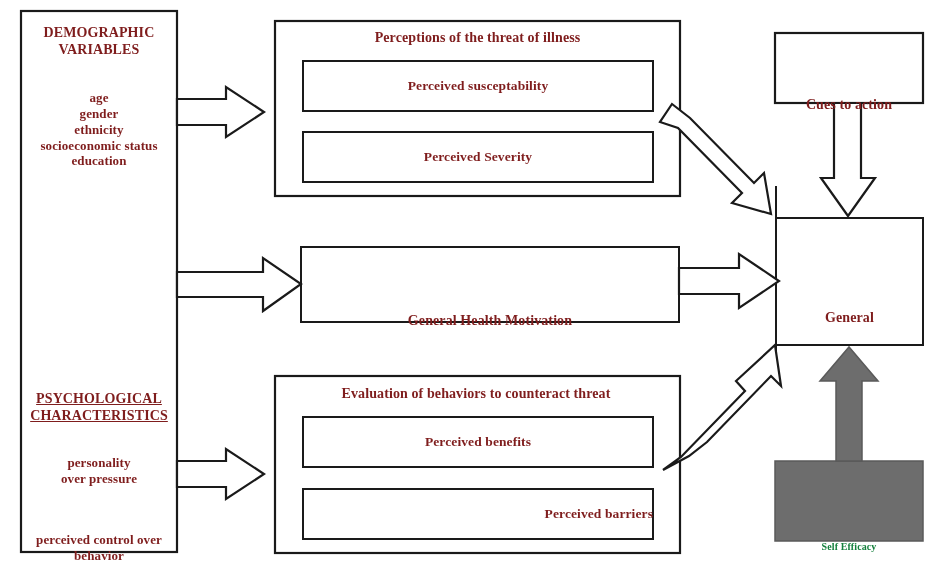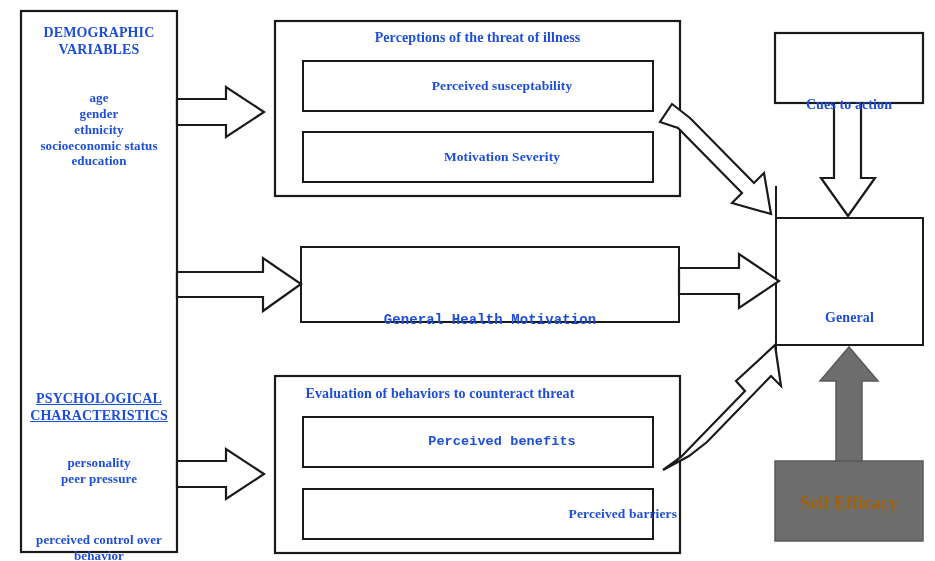--- a/index.html
+++ b/index.html
@@ -5,28 +5,28 @@
   html,body{margin:0;padding:0;background:#ffffff;}
   body{
     width:935px;height:561px;position:relative;overflow:hidden;
     font-family:"Liberation Serif","DejaVu Serif",serif;
     color:#111111;
   }
   #stage{position:absolute;left:0;top:0;width:935px;height:561px;}
   svg.layer{position:absolute;left:0;top:0;width:935px;height:561px;pointer-events:none;}
   .lbl{
     position:absolute;text-align:center;line-height:1.22;
-    color:#1d4ed8;font-weight:700;letter-spacing:.1px;
+    color:#7f1d1d;font-weight:700;letter-spacing:.1px;
     white-space:pre-line;
   }
   .cap{font-size:13px;}
   .hdr{font-size:14px;}
-  .sub{font-size:13.5px;margin-left:24px;}
+  .sub{font-size:13.5px;}
   .big{font-size:14px;margin-top:36px;}
-  .selfeff{color:#a16207;font-size:18px;font-weight:700;}
+  .selfeff{color:#15803d;font-size:10px;font-weight:700;margin-top:48px;}
 </style>
 </head>
 <body>
 
 <div id="stage">
 
   <svg class="layer" viewBox="0 0 935 561">
 
     <rect x="21" y="11" width="156" height="541" fill="#ffffff" stroke="#1a1a1a" stroke-width="2.2"></rect>
 
@@ -72,36 +72,36 @@
   <div class="lbl cap" style="left:14px;top:90px;width:170px;">age
 gender
 ethnicity
 socioeconomic status
 education</div>
 
   <div class="lbl hdr" style="left:16px;top:390px;width:166px;text-decoration:underline;">PSYCHOLOGICAL
 CHARACTERISTICS</div>
 
   <div class="lbl cap" style="left:16px;top:455px;width:166px;">personality
-peer pressure</div>
+over pressure</div>
 
   <div class="lbl cap" style="left:12px;top:505px;width:174px;margin-top:27px;">perceived control over
 behavior</div>
 
   <div class="lbl hdr" style="left:275px;top:29px;width:405px;">Perceptions of the threat of illness</div>
 
   <div class="lbl sub" style="left:303px;top:78px;width:350px;">Perceived susceptability</div>
 
-  <div class="lbl sub" style="left:303px;top:149px;width:350px;">Motivation Severity</div>
+  <div class="lbl sub" style="left:303px;top:149px;width:350px;">Perceived Severity</div>
 
-  <div class="lbl big" style="left:301px;top:276px;width:378px;font-family:Liberation Mono, monospace;">General Health Motivation</div>
+  <div class="lbl big" style="left:301px;top:276px;width:378px;">General Health Motivation</div>
 
-  <div class="lbl hdr" style="left:275px;top:385px;width:330px;">Evaluation of behaviors to counteract threat</div>
+  <div class="lbl hdr" style="left:275px;top:385px;width:330px;padding-left:36px;">Evaluation of behaviors to counteract threat</div>
 
-  <div class="lbl sub" style="left:303px;top:434px;width:350px;font-family:Liberation Mono, monospace;">Perceived benefits</div>
+  <div class="lbl sub" style="left:303px;top:434px;width:350px;">Perceived benefits</div>
 
   <div class="lbl sub" style="left:303px;top:506px;width:350px;text-align:right;">Perceived barriers</div>
 
   <div class="lbl big" style="left:775px;top:60px;width:148px;">Cues to action</div>
 
   <div class="lbl big" style="left:776px;top:273px;width:147px;">General</div>
 
   <div class="lbl selfeff" style="left:775px;top:493px;width:148px;">Self Efficacy</div>
 
 </div>

